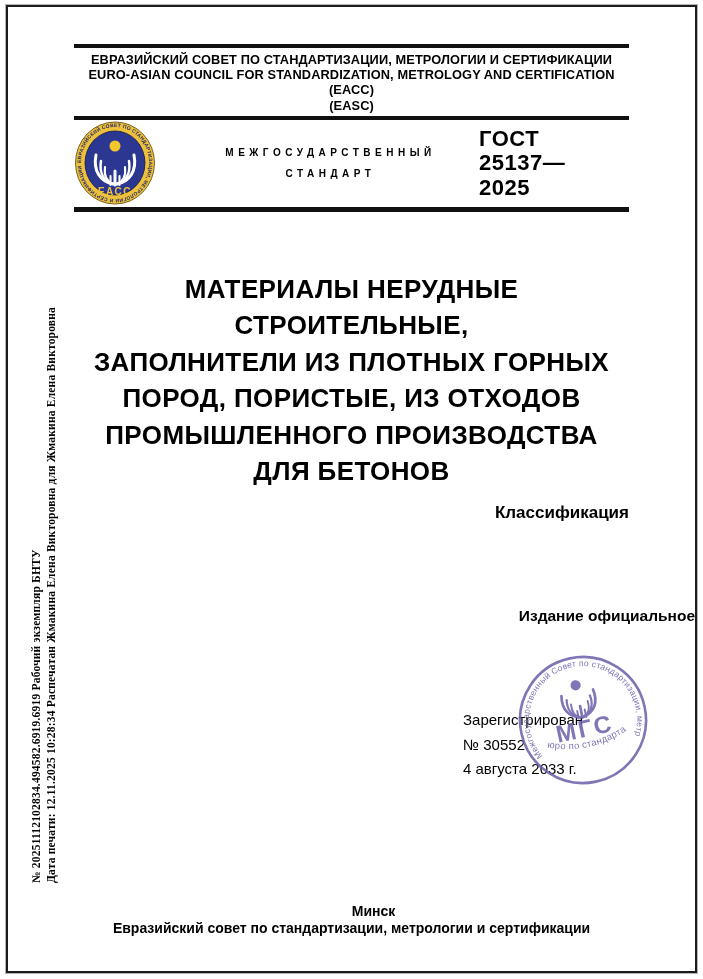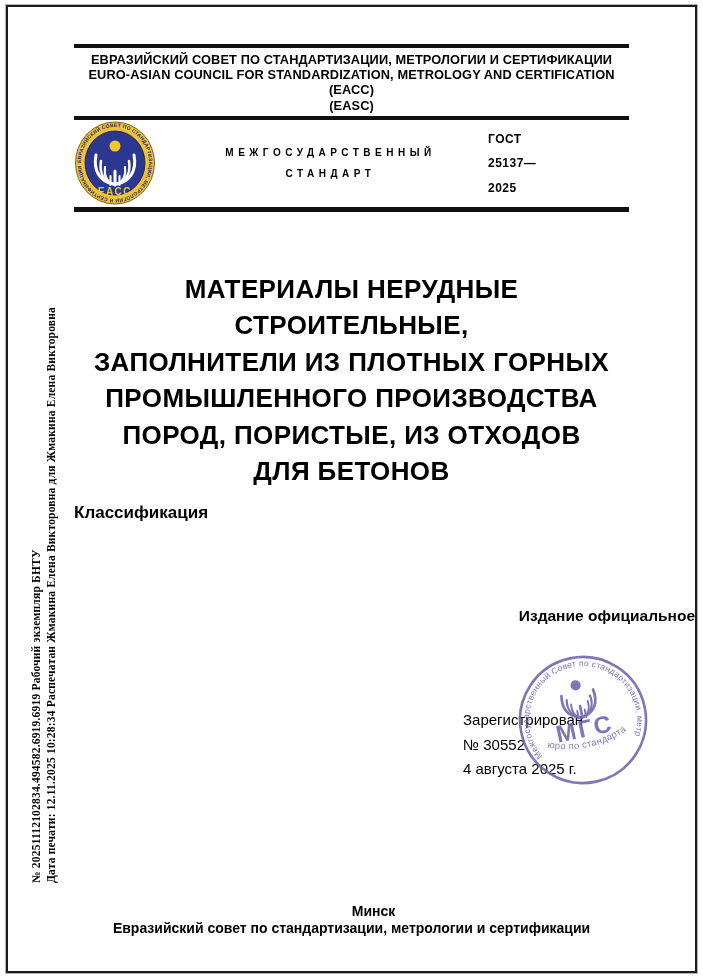--- a/index.html
+++ b/index.html
@@ -18,25 +18,25 @@
   .rule.top{margin-top:37px;}
 
   .org-block{text-align:center;padding:4px 0 3px 0;}
   .org-line{font-weight:bold;font-size:12.8px;line-height:15.2px;letter-spacing:0.1px;}
 
   .banner{display:flex;align-items:center;padding:3px 0;height:81px;}
   .banner .logo-cell{width:108px;display:flex;align-items:center;}
   .banner .type-cell{flex:1;text-align:center;}
   .type-line{font-weight:bold;font-size:10px;line-height:21px;letter-spacing:4.5px;}
   .banner .code-cell{width:150px;}
-  .code-line{font-weight:bold;font-size:12px;line-height:24.5px;letter-spacing:0.5px;margin-left:9px;}
+  .code-line{font-weight:bold;font-size:22px;line-height:24.5px;letter-spacing:0.5px;}
 
   .title-block{margin-top:59px;text-align:center;}
   .title-line{font-weight:bold;font-size:26px;line-height:36.5px;letter-spacing:0.4px;}
-  .subtitle{margin-top:13px;text-align:left;font-weight:bold;font-size:17px;}
+  .subtitle{margin-top:13px;text-align:right;font-weight:bold;font-size:17px;}
 
   .edition{position:absolute;left:0;right:0;top:600px;text-align:right;
     font-weight:bold;font-size:15.5px;}
 
   .reg-block{position:absolute;left:455px;top:701px;font-size:15px;line-height:24.5px;}
   .reg-line{white-space:nowrap;}
 
   .stamp{position:absolute;left:500px;top:638px;width:150px;height:150px;
     transform:rotate(-12deg);opacity:0.88;}
 
@@ -110,35 +110,35 @@
         <div class="code-line">25137—</div>
         <div class="code-line">2025</div>
       </div>
     </div>
 
     <div class="rule thick"></div>
 
     <div class="title-block">
       <div class="title-line">МАТЕРИАЛЫ НЕРУДНЫЕ СТРОИТЕЛЬНЫЕ,</div>
       <div class="title-line">ЗАПОЛНИТЕЛИ ИЗ ПЛОТНЫХ ГОРНЫХ</div>
+      <div class="title-line">ПОРОД, ПОРИСТЫЕ, ИЗ ОТХОДОВ</div>
       <div class="title-line">ПРОМЫШЛЕННОГО ПРОИЗВОДСТВА</div>
-      <div class="title-line">ПОРОД, ПОРИСТЫЕ, ИЗ ОТХОДОВ</div>
       <div class="title-line">ДЛЯ БЕТОНОВ</div>
     </div>
 
     <div class="subtitle">Классификация</div>
 
   </div>
 
   <div class="edition">Издание официальное</div>
 
   <div class="reg-block">
     <div class="reg-line">Зарегистрирован</div>
     <div class="reg-line">№ 30552</div>
-    <div class="reg-line">4 августа 2025 г.</div>
+    <div class="reg-line">4 августа 2033 г.</div>
   </div>
 
   <svg class="stamp" viewBox="0 0 150 150">
     <circle cx="75" cy="75" r="63" fill="none" stroke="#6f63ab" stroke-width="2.6"></circle>
     <defs>
       <path id="stampRing" d="M 28.2,102 A 54,54 0 1 1 121.8,102"></path>
       <path id="stampSub" d="M 36,95 Q 75,110 114,95"></path>
     </defs>
     <text font-size="8.6" fill="#6f63ab" letter-spacing="0.2">
       <textPath href="#stampRing">Межгосударственный Совет по стандартизации, метрологии и сертификации</textPath>

